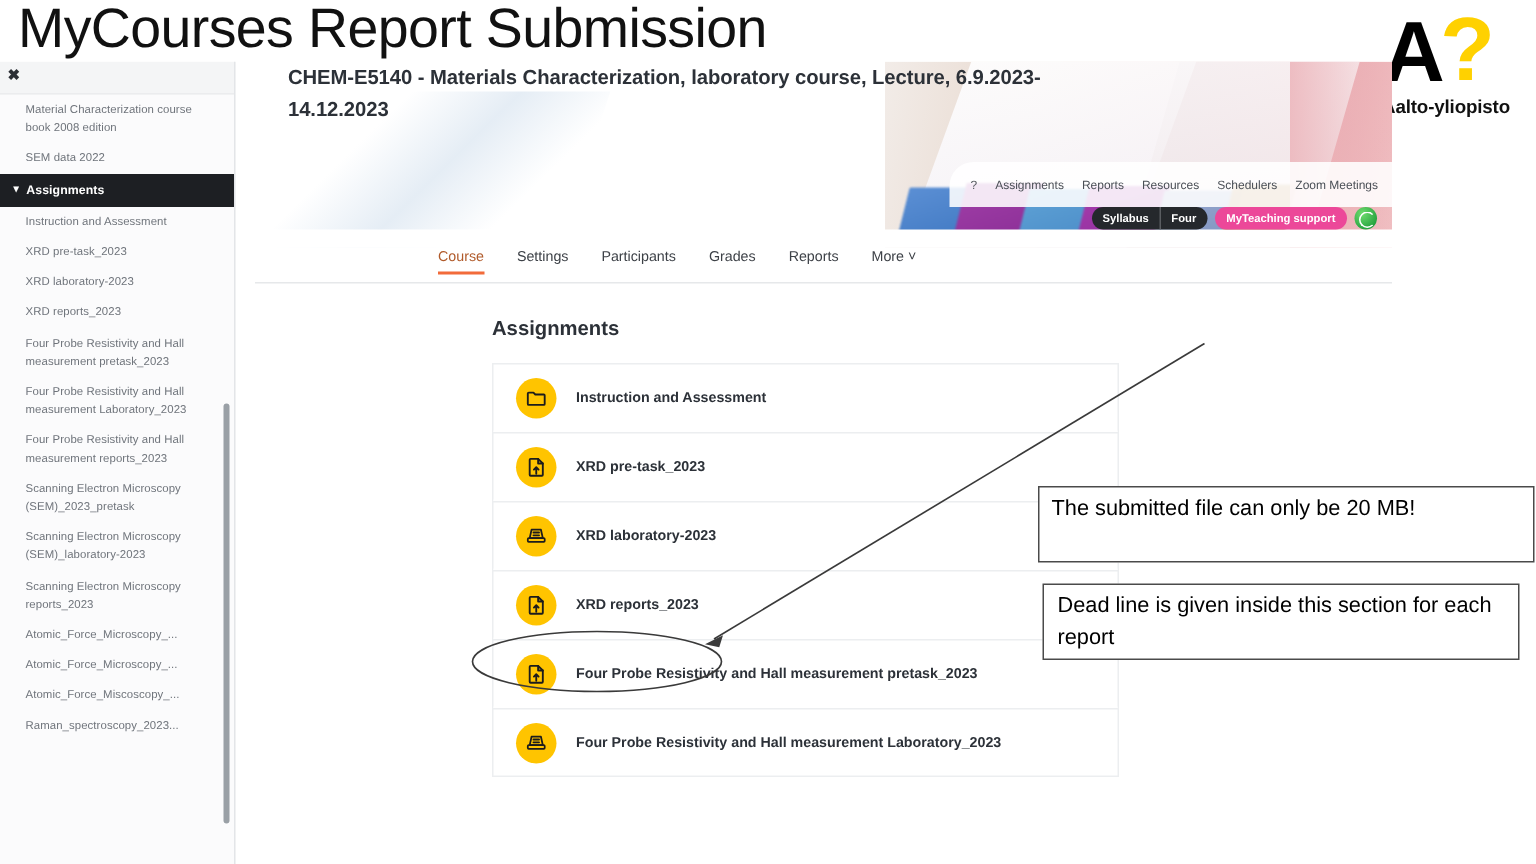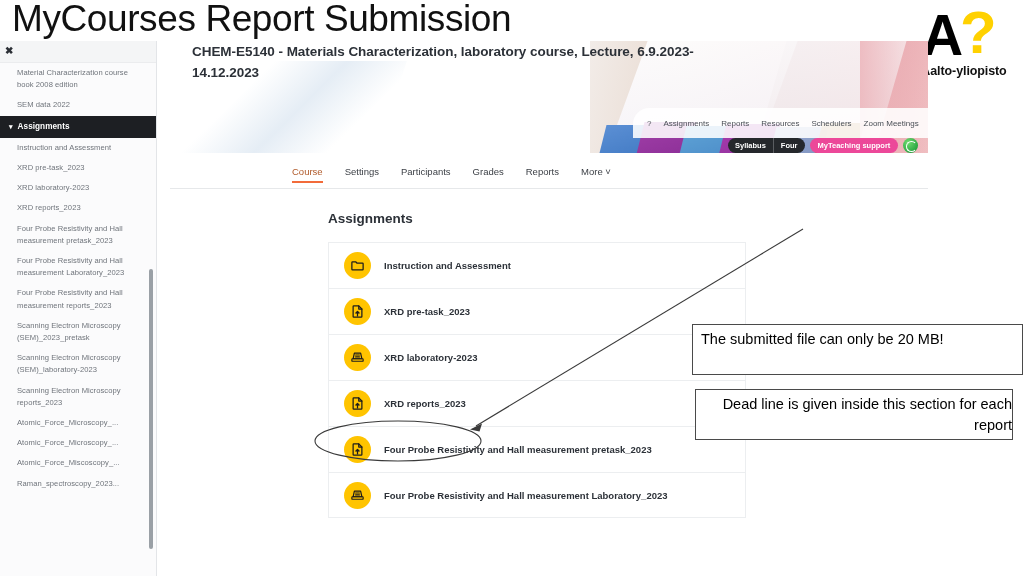--- a/index.html
+++ b/index.html
@@ -186,21 +186,21 @@
   
   .anno {
     position: absolute; background: #ffffff; border: 1px solid #4a4a4a;
     font-family: "Liberation Sans", sans-serif; color: #000;
   }
   .anno-submit { left: 803px; top: 198px; width: 189px; height: 30px; }
   .anno-submit .t { font-size: 14.5px; padding: 5px 0 0 11px; }
   .anno-20mb { left: 692px; top: 324px; width: 331px; height: 51px; }
   .anno-20mb .t { font-size: 14.5px; line-height: 21px; padding: 4px 0 0 8px; }
   .anno-dead { left: 695px; top: 389px; width: 318px; height: 51px; }
-  .anno-dead .t { font-size: 14.5px; line-height: 21px; padding: 4px 0 0 9px; text-align: right; }
+  .anno-dead .t { font-size: 14.5px; line-height: 21px; padding: 4px 0 0 9px; }
 
   .anno-svg { position: absolute; left: 0; top: 0; width: 1024px; height: 576px; pointer-events: none; }
 </style>
 </head>
 <body>
 
 <div id="root">
 
   <div class="slide-title">MyCourses Report Submission</div>
 

